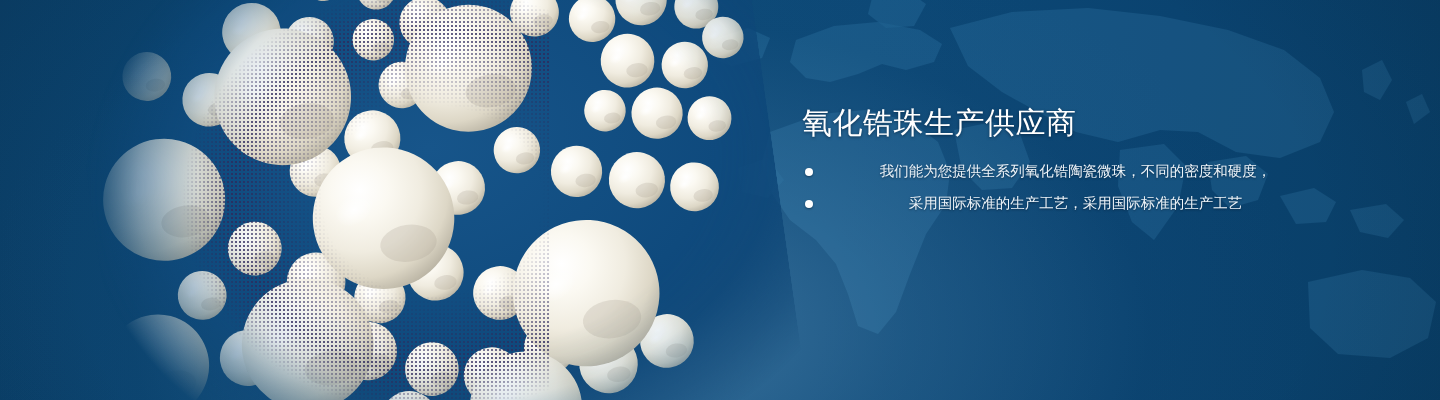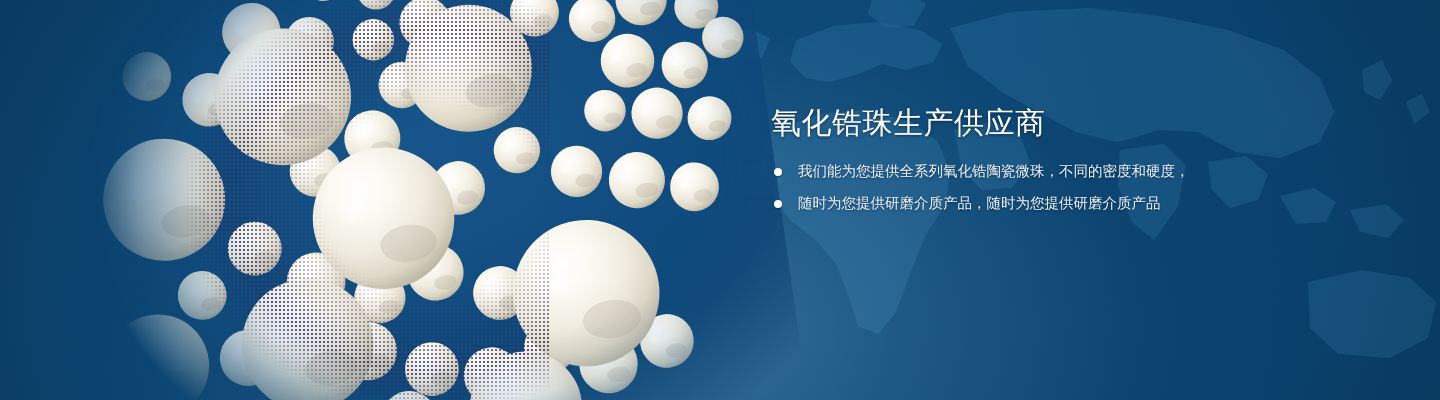--- a/index.html
+++ b/index.html
@@ -108,21 +108,21 @@
         rgba(0,0,0,0.95) 80%, rgba(0,0,0,0) 100%);
     mask-image:
       radial-gradient(ellipse 250px 215px at 72% 50%,
         rgba(0,0,0,0) 44%, rgba(0,0,0,0.55) 66%,
         rgba(0,0,0,0.95) 80%, rgba(0,0,0,0) 100%);
   }
 
   
   .copy {
     position: absolute;
-    left: 771px;
+    left: 802px;
     top: 108px;
     width: 520px;
   }
   .headline {
     margin: 0 0 22px 0;
     font-size: 30px;
     font-weight: 400;
     line-height: 1;
     letter-spacing: 0.5px;
     color: #ffffff;
@@ -136,20 +136,21 @@
     padding: 0;
   }
   .bullet {
     position: relative;
     padding-left: 27px;
     margin-bottom: 9px;
     font-size: 14.5px;
     line-height: 23px;
     color: #eef4f9;
     text-shadow: 0 1px 2px rgba(0,18,36,0.5);
+    text-align: center;
   }
   .bullet:last-child { margin-bottom: 0; }
   .bullet-dot {
     position: absolute;
     left: 3px;
     top: 8px;
     width: 8px;
     height: 8px;
     border-radius: 50%;
     background: #ffffff;
@@ -324,19 +325,19 @@
     <ul class="bullets">
 
       <li class="bullet">
         <span class="bullet-dot"></span>
         <span class="bullet-line">我们能为您提供全系列氧化锆陶瓷微珠，不同的密度和硬度，</span>
       </li>
 
 
       <li class="bullet">
         <span class="bullet-dot"></span>
-        <span class="bullet-line">随时为您提供研磨介质产品，随时为您提供研磨介质产品</span>
+        <span class="bullet-line">采用国际标准的生产工艺，采用国际标准的生产工艺</span>
       </li>
 
     </ul>
   </div>
 
 </div>
 
 </body></html>

